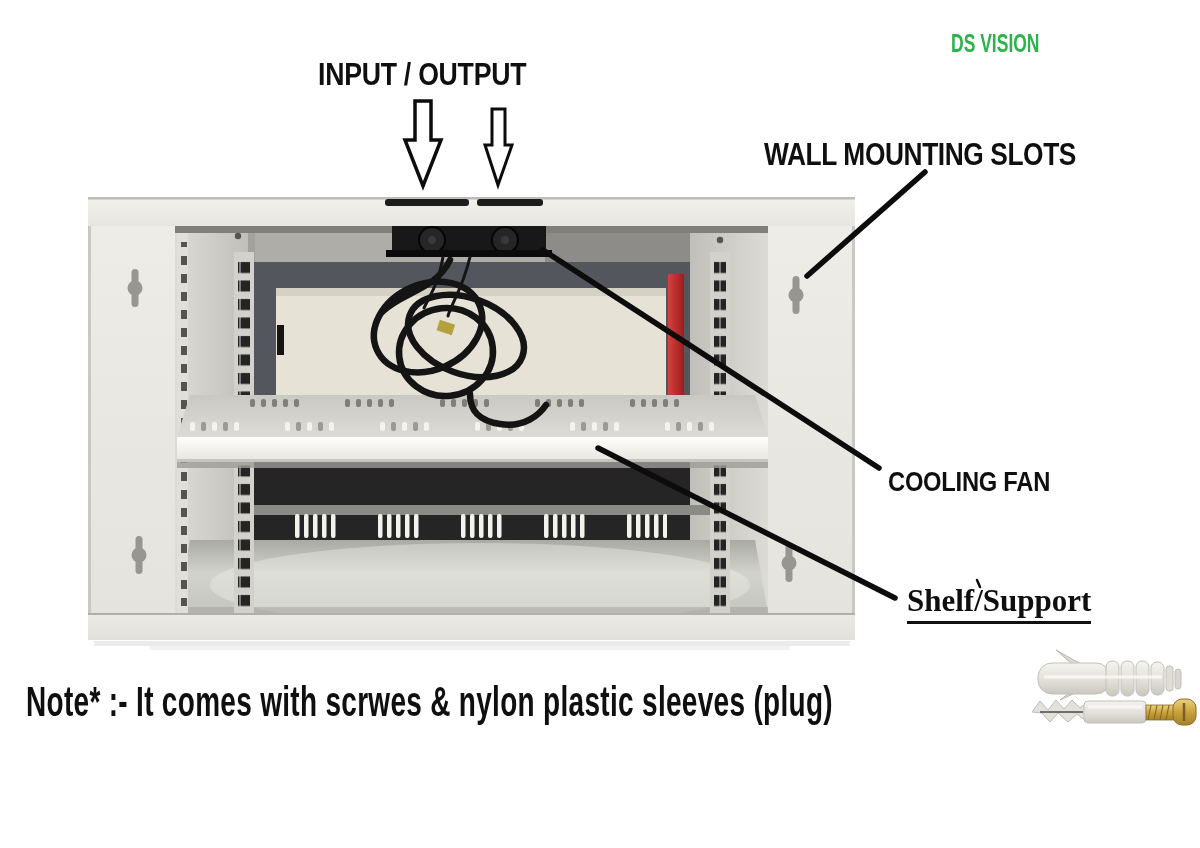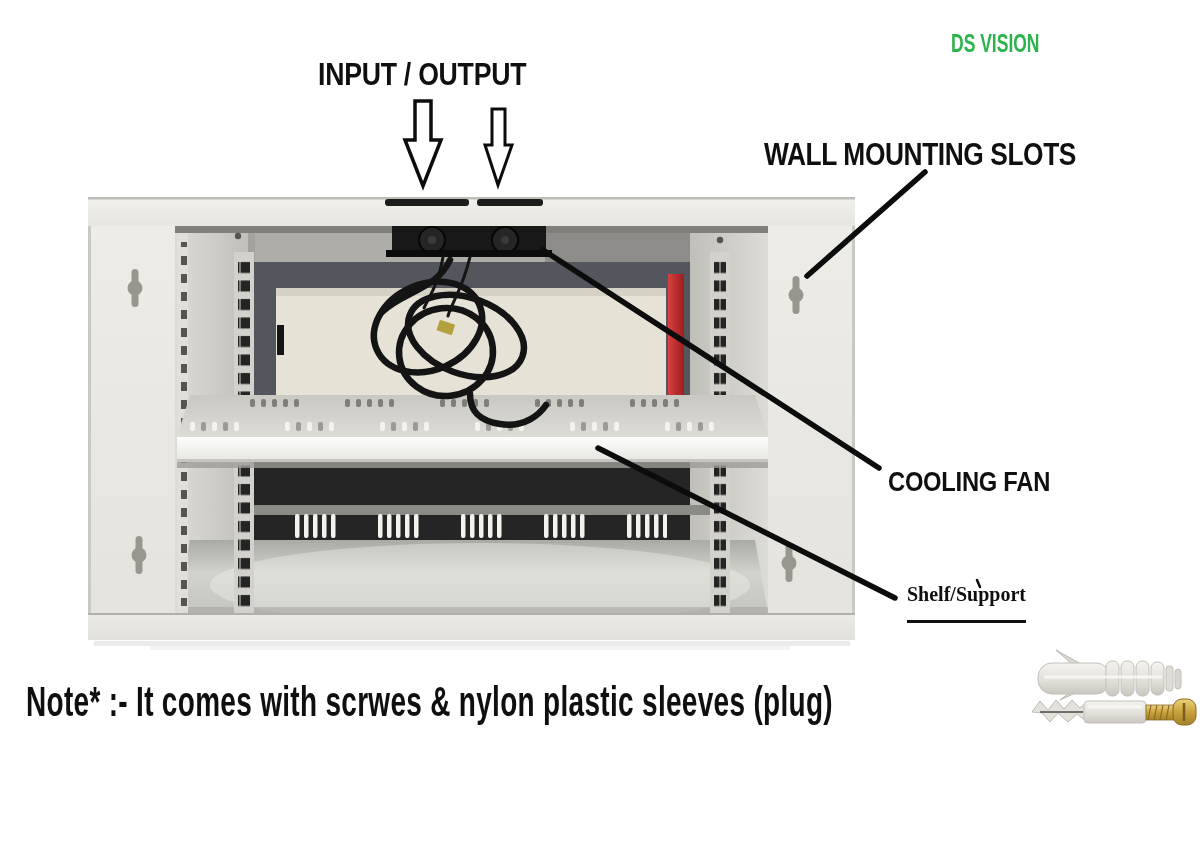--- a/index.html
+++ b/index.html
@@ -4,22 +4,22 @@
 <style>
   html,body{margin:0;padding:0;background:#ffffff;}
   .page{position:relative;width:1200px;height:848px;background:#ffffff;overflow:hidden;
         font-family:"Liberation Sans",sans-serif;}
   .scene{position:absolute;left:0;top:0;width:1200px;height:848px;z-index:1;}
   .lbl{position:absolute;white-space:nowrap;color:#0f0f0f;font-weight:bold;z-index:2;
        transform-origin:left top;}
   .lbl-io{left:318px;top:57px;font-size:31px;letter-spacing:-0.3px;transform:scaleX(0.86);}
   .lbl-wall{left:764px;top:137px;font-size:31px;letter-spacing:-0.5px;transform:scaleX(0.85);}
   .lbl-fan{left:888px;top:467px;font-size:27px;letter-spacing:-0.3px;transform:scaleX(0.88);}
-  .lbl-shelf{left:907px;top:583px;font-size:20px;font-family:"Liberation Serif",serif;
-             border-bottom:3px solid #111;padding-bottom:14px;}
+  .lbl-shelf{left:907px;top:583px;font-size:31px;font-family:"Liberation Serif",serif;
+             border-bottom:3px solid #111;padding-bottom:2px;}
   .lbl-brand{left:951px;top:29px;font-size:25px;color:#2cb34b;transform:scaleX(0.70);}
   .lbl-note{left:26px;top:677px;font-size:43px;letter-spacing:0.5px;transform:scaleX(0.65);}
 </style>
 </head>
 <body>
 
 <div class="page">
 
   <svg class="scene" viewBox="0 0 1200 848" xmlns="http://www.w3.org/2000/svg">
     <defs>

